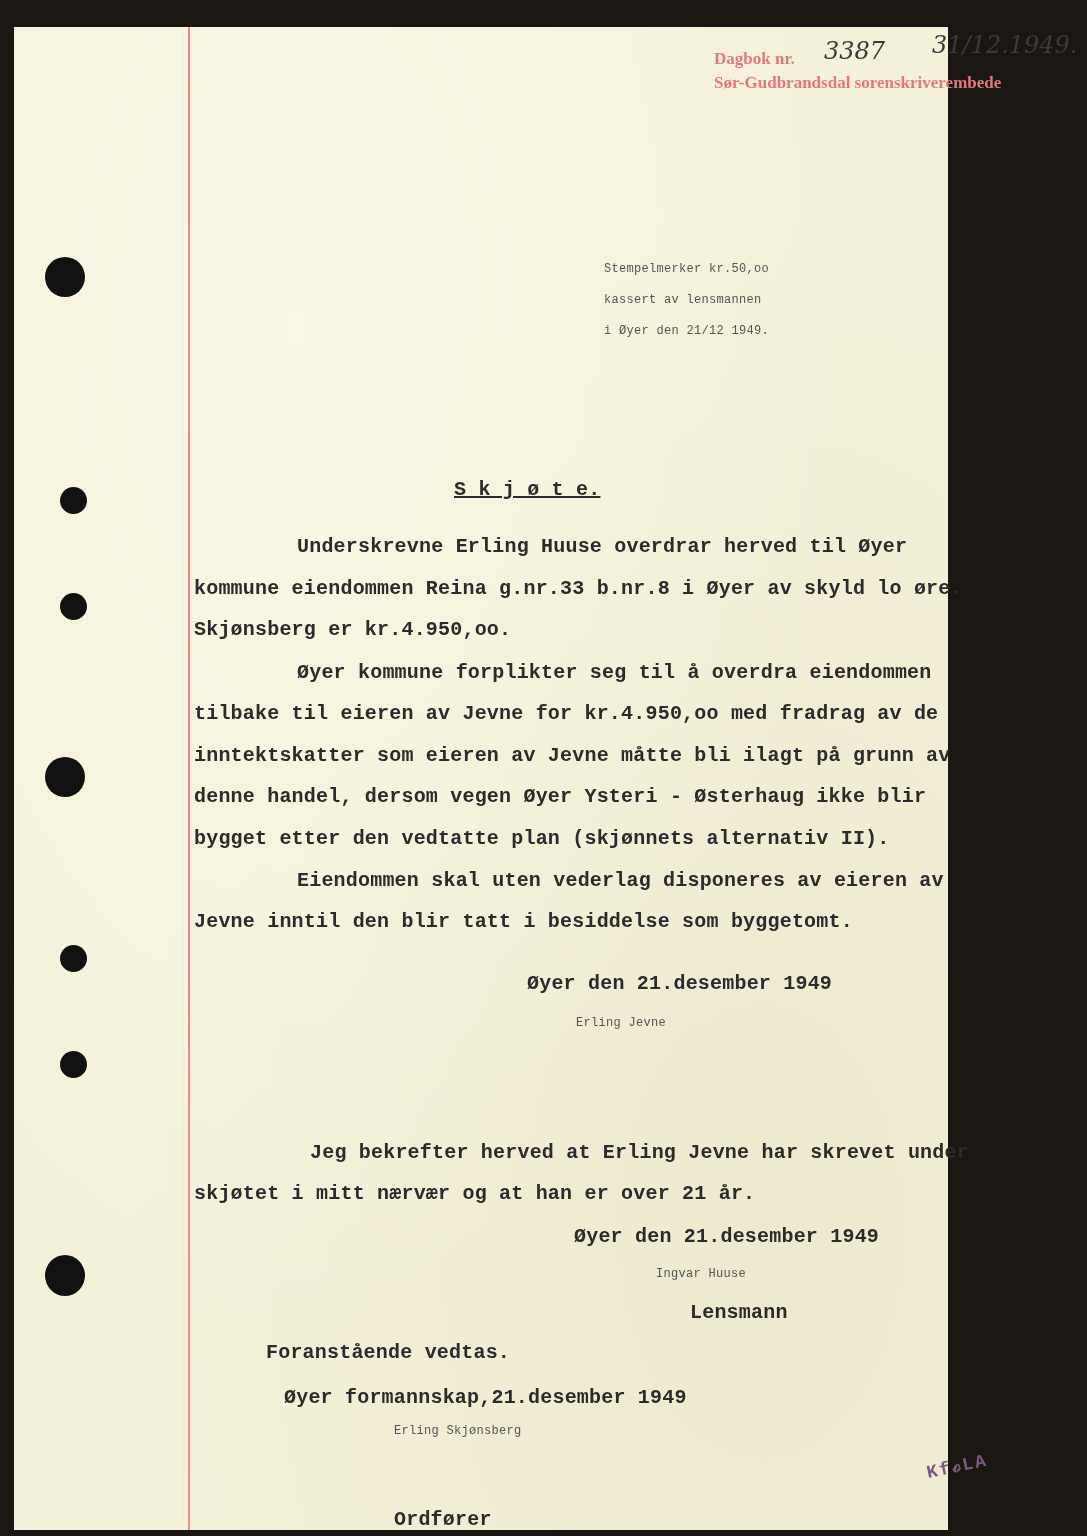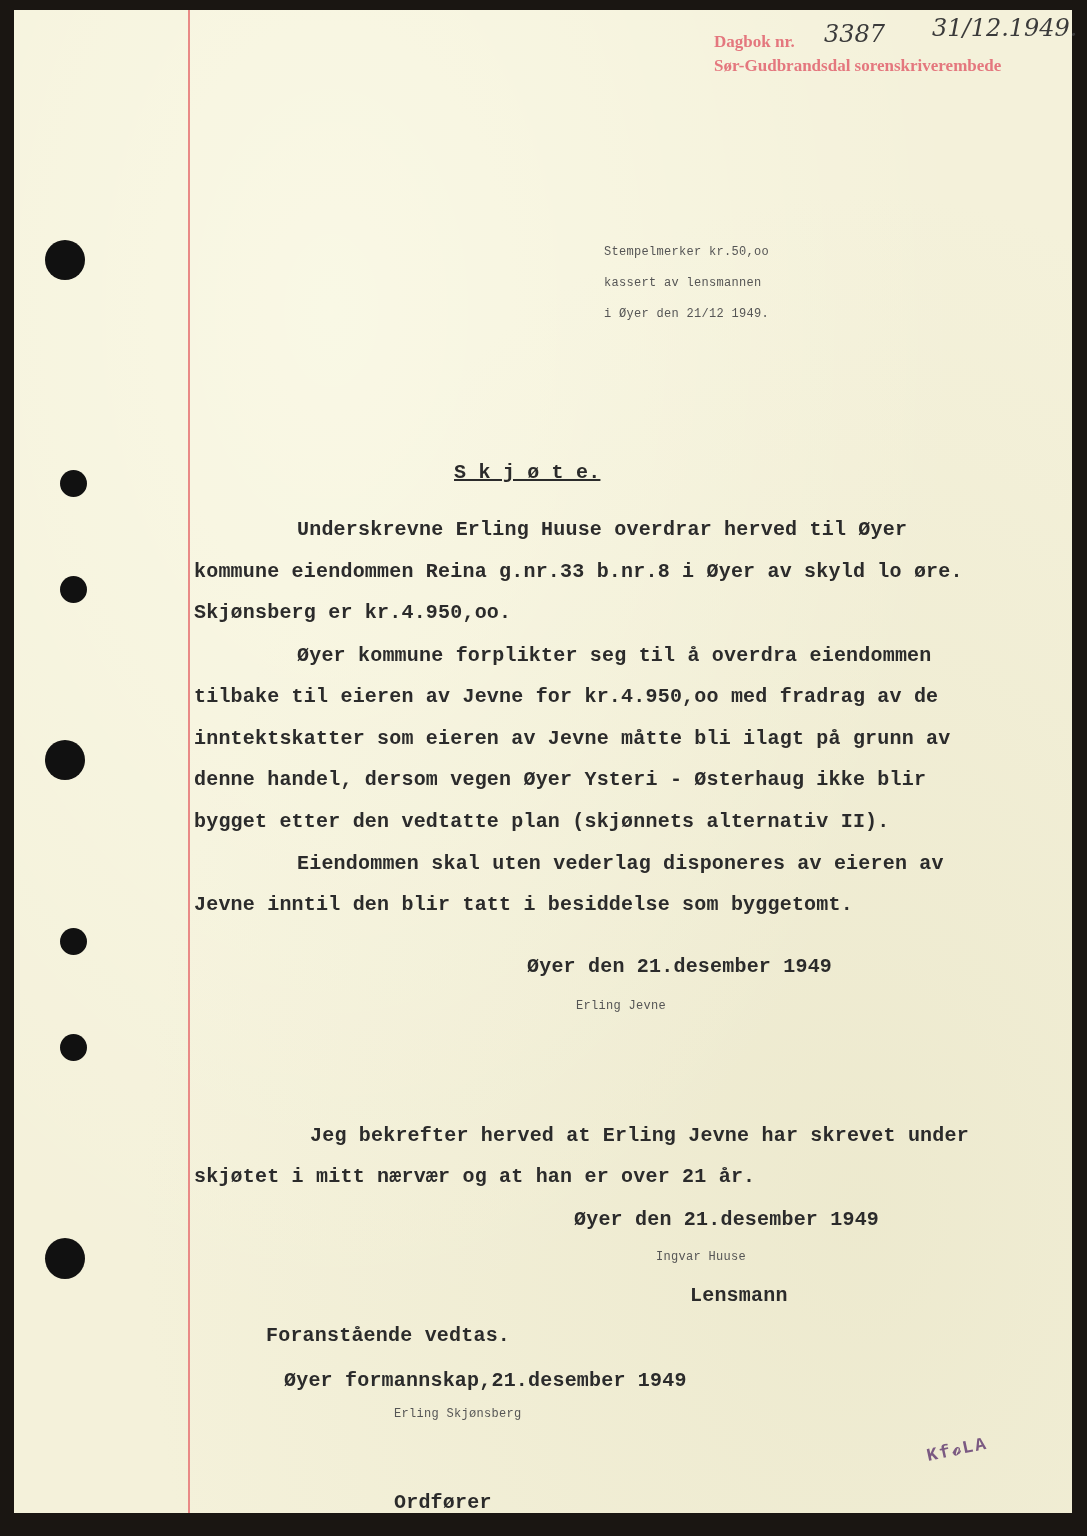--- a/index.html
+++ b/index.html
@@ -2,21 +2,21 @@
 <html><head>
 <meta charset="utf-8">
 <style>
   html, body { margin: 0; padding: 0; }
   body {
     width: 1087px; height: 1536px; position: relative; overflow: hidden;
     background: #1a1612;
     font-family: "Liberation Mono", "DejaVu Sans Mono", monospace;
   }
   .page {
-    position: absolute; left: 14px; top: 10px; width: 1058px; height: 1503px;
+    position: absolute; left: 14px; top: 27px; width: 934px; height: 1503px;
     background: #f4f1da;
     background-image:
       radial-gradient(ellipse at 30% 20%, rgba(255,255,240,0.5), rgba(0,0,0,0) 60%),
       radial-gradient(ellipse at 80% 80%, rgba(230,226,195,0.5), rgba(0,0,0,0) 60%);
   }
   .margin-line {
     position: absolute; left: 174px; top: 0; width: 2px; height: 100%;
     background: #e98a86;
   }
   .hole { position: absolute; border-radius: 50%; background: #111; }

